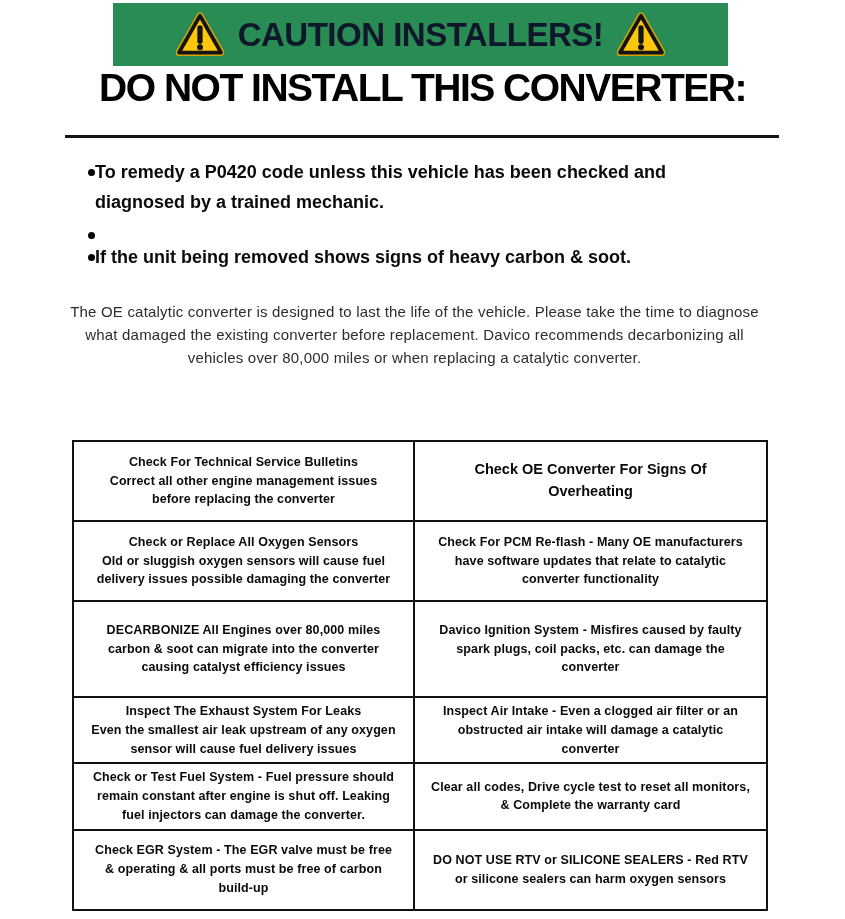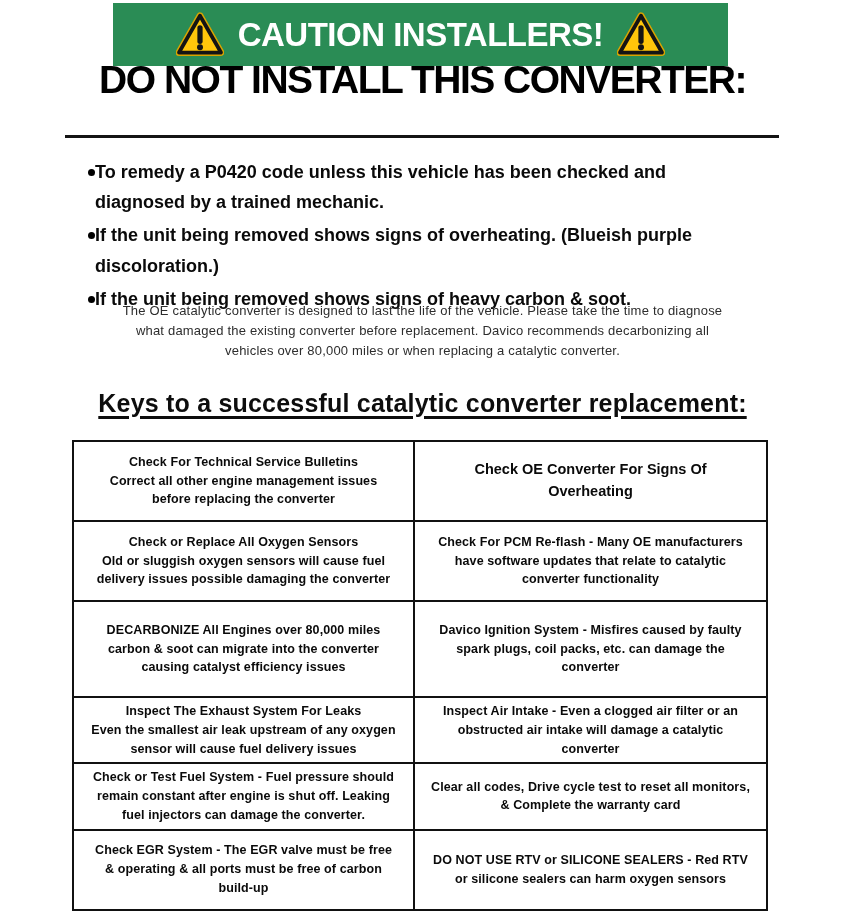--- a/index.html
+++ b/index.html
@@ -6,28 +6,28 @@
   body { width: 845px; height: 919px; font-family: "Liberation Sans", sans-serif; }
   .page { position: relative; width: 845px; height: 919px; background: #ffffff; overflow: hidden; }
 
   
   .banner {
     position: absolute; left: 113px; top: 3px; width: 615px; height: 63px;
     background: #2A8C55;
     display: flex; align-items: center; justify-content: center; gap: 14px;
   }
   .banner-title {
-    color: #ffffff; font-weight: bold; font-size: 33px; letter-spacing: -0.5px;
+    color: #0f172a; font-weight: bold; font-size: 33px; letter-spacing: -0.5px;
     white-space: nowrap;
   }
   .warn-icon { width: 48px; height: 45px; flex: none; }
 
   
   .main-heading {
-    position: absolute; top: 60px; left: 0; width: 845px; margin: 0;
+    position: absolute; top: 68px; left: 0; width: 845px; margin: 0;
     text-align: center; font-size: 39px; font-weight: bold; letter-spacing: -1.5px;
     color: #000000; line-height: 1.05;
   }
 
   .rule {
     position: absolute; top: 135px; left: 65px; width: 714px; height: 3px;
     background: #141414;
   }
 
   
@@ -40,22 +40,22 @@
     font-weight: bold; font-size: 18px; line-height: 1.68; color: #0a0a0a;
   }
   .bullet-dot {
     width: 7px; height: 7px; border-radius: 50%; background: #000;
     margin-top: 12px; flex: none;
   }
   .warning-text { white-space: pre-line; }
 
   
   .advisory {
-    position: absolute; top: 301px; left: 8px; width: 829px; margin: 0;
-    text-align: center; font-size: 13px; font-weight: normal; color: #2d2d2d;
+    position: absolute; top: 301px; left: 0; width: 829px; margin: 0;
+    text-align: center; font-size: 15px; font-weight: normal; color: #2d2d2d;
     line-height: 1.52; letter-spacing: 0.2px; white-space: pre-line;
   }
 
   
   .keys-heading {
     position: absolute; top: 389px; left: 0; width: 845px; margin: 0;
     text-align: center; font-size: 25px; font-weight: bold; color: #0d0d0d;
     text-decoration: underline; text-decoration-thickness: 3px; text-underline-offset: 4px;
     letter-spacing: 0.2px;
   }
@@ -107,34 +107,31 @@
   <div class="rule"></div>
 
   <ul class="warnings">
     <li class="warning-item">
       <span class="bullet-dot"></span>
       <span class="warning-text">To remedy a P0420 code unless this vehicle has been checked and
 diagnosed by a trained mechanic.</span>
     </li>
     <li class="warning-item">
       <span class="bullet-dot"></span>
-      <span class="warning-text">If the unit being removed shows signs of overheating. (Blueish purple
-discoloration.)</span>
     </li>
     <li class="warning-item">
       <span class="bullet-dot"></span>
       <span class="warning-text">If the unit being removed shows signs of heavy carbon &amp; soot.</span>
     </li>
   </ul>
 
   <p class="advisory">The OE catalytic converter is designed to last the life of the vehicle. Please take the time to diagnose
 what damaged the existing converter before replacement. Davico recommends decarbonizing all
 vehicles over 80,000 miles or when replacing a catalytic converter.</p>
 
-  <h2 class="keys-heading">Keys to a successful catalytic converter replacement:</h2>
 
   <table class="keys-table">
     <colgroup>
         <col class="col-left">
         <col class="col-right">
       </colgroup>
     <tbody>
       <tr>
         <td>Check For Technical Service Bulletins
 Correct all other engine management issues before replacing the converter</td>

